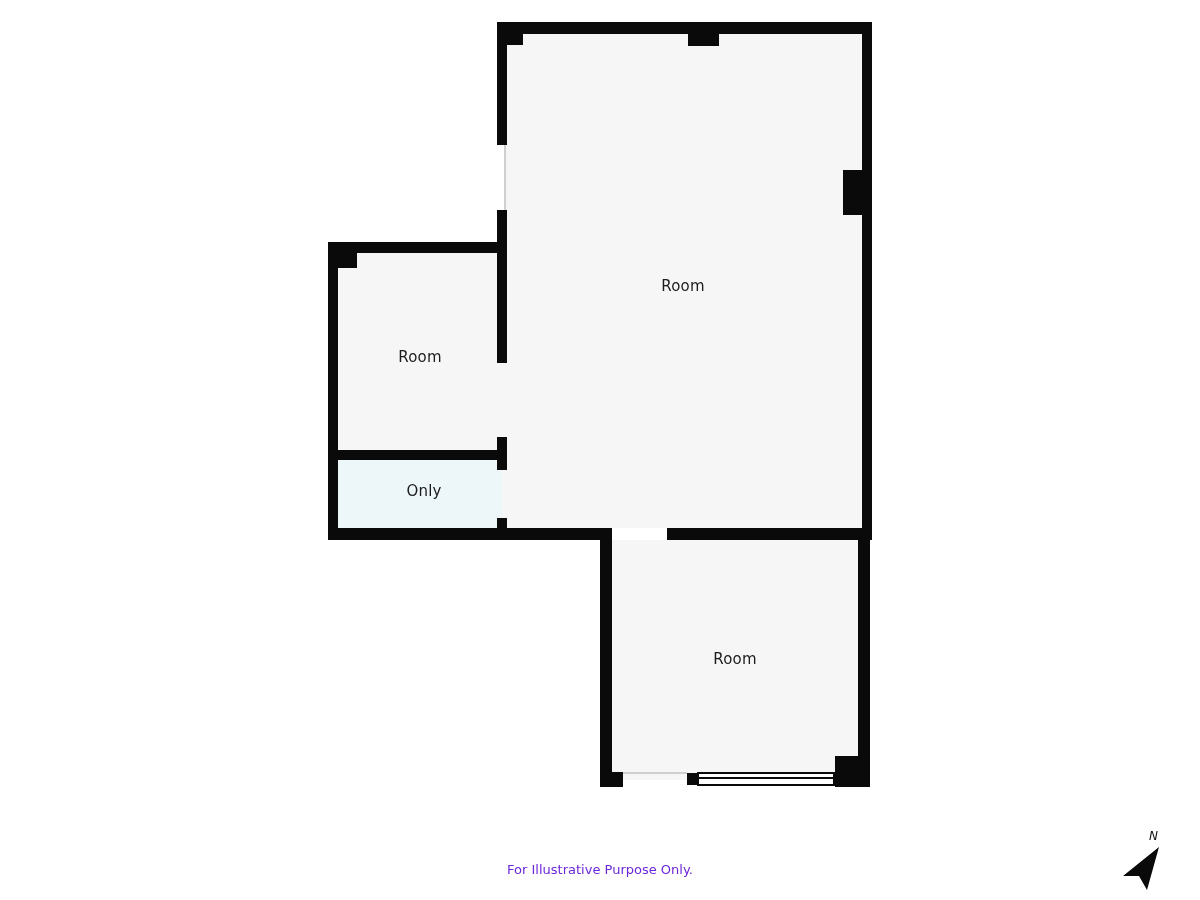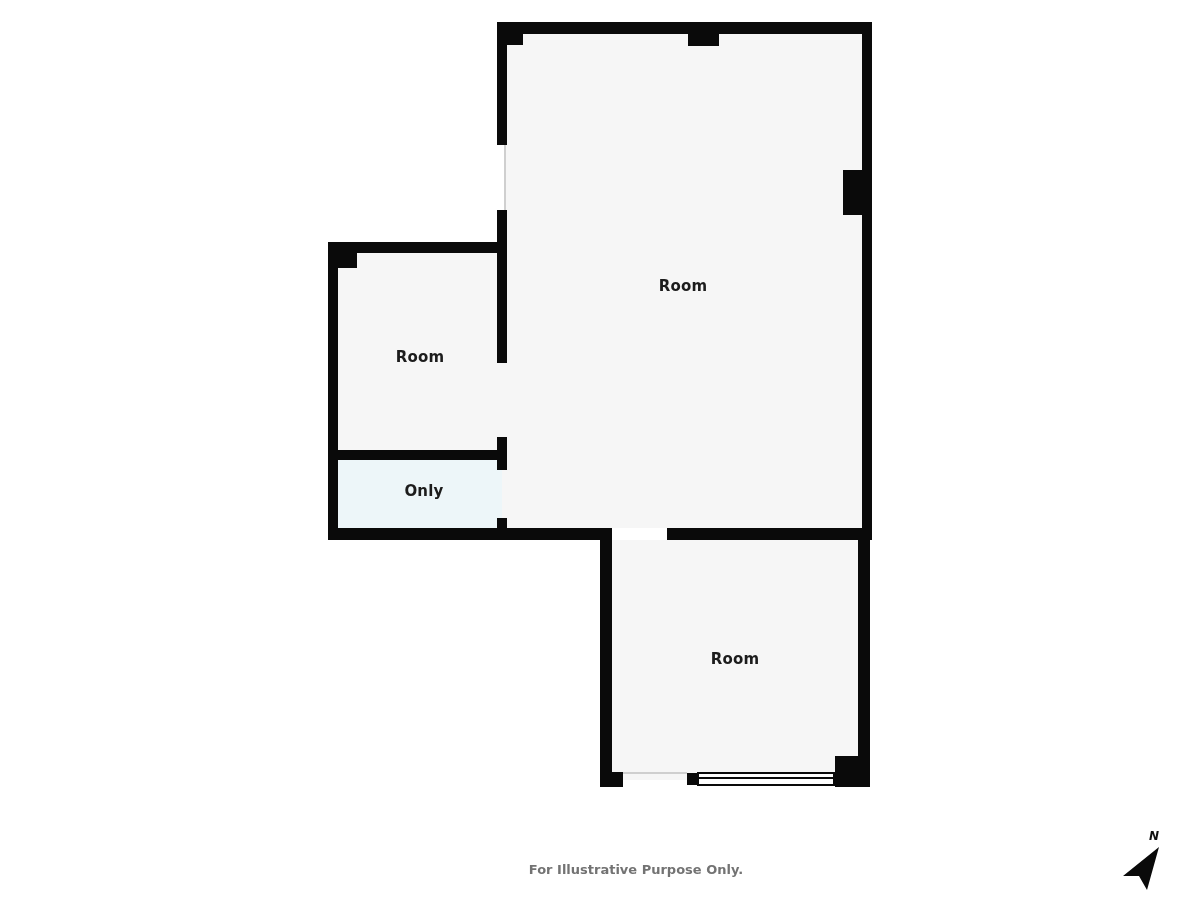--- a/index.html
+++ b/index.html
@@ -7,21 +7,20 @@
     padding: 0;
     background: #ffffff;
     font-family: "DejaVu Sans", "Liberation Sans", sans-serif;
   }
   #canvas {
     position: relative;
     width: 1200px;
     height: 900px;
     background: #ffffff;
     overflow: hidden;
-    font-weight: bold;
   }
   .floor {
     position: absolute;
     background: #f6f6f6;
   }
   .floor.bath-fill {
     background: #edf6f9;
   }
   .wall {
     position: absolute;
@@ -56,23 +55,22 @@
     top: 3px;
     height: 2px;
     background: #0a0a0a;
   }
   #disclaimer {
     position: absolute;
     left: 600px;
     top: 869px;
     transform: translate(-50%, -50%);
     font-size: 13px;
-    color: #737373;
+    color: #6d28d9;
     white-space: nowrap;
-    margin-left: 36px;
   }
   #compass {
     position: absolute;
     left: 1118px;
     top: 828px;
     width: 52px;
     height: 66px;
   }
   #compass .n-label {
     position: absolute;

